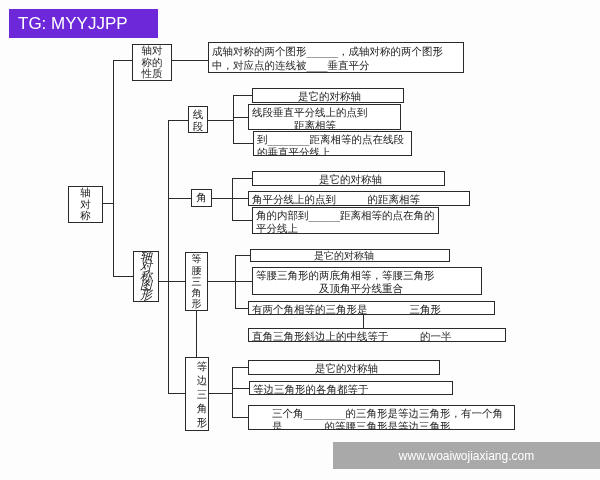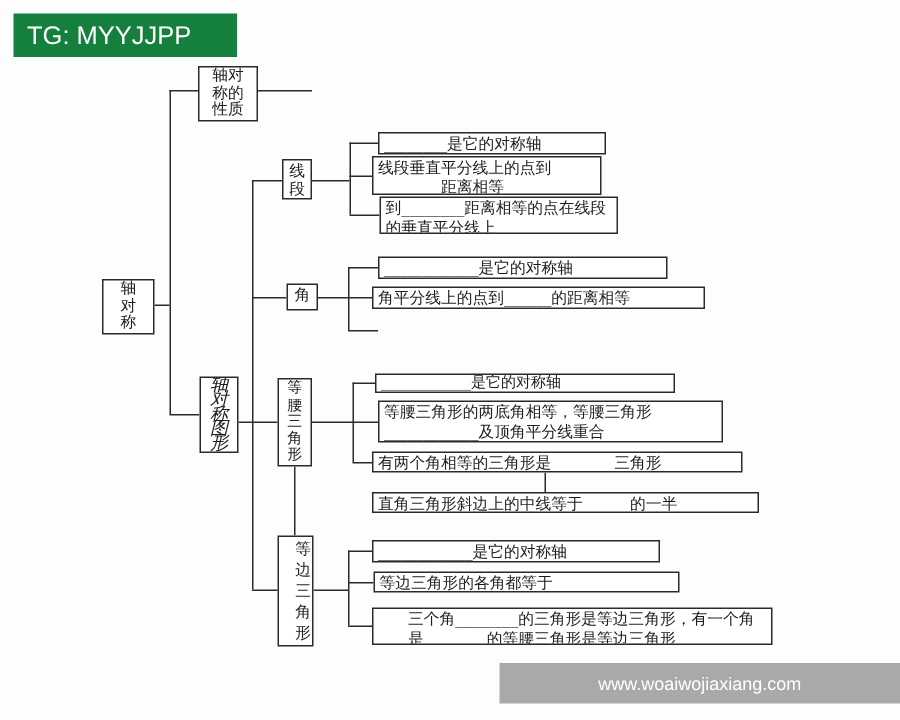--- a/index.html
+++ b/index.html
@@ -1,21 +1,21 @@
 <!DOCTYPE html>
 <html><head>
 <meta charset="utf-8">
 <style>
   html,body{margin:0;padding:0;}
   .canvas{
     position:relative;width:600px;height:480px;background:#fdfdfd;overflow:hidden;
     font-family:"DejaVu Serif","Liberation Serif",serif;color:#1c1c1c;
   }
   .banner{
-    position:absolute;background:#15803d;color:#fff;
+    position:absolute;background:#6d28d9;color:#fff;
     font-family:"Liberation Sans","DejaVu Sans",sans-serif;
     display:flex;align-items:center;
   }
   .banner.top{left:9px;top:9px;width:140px;height:29px;font-size:17px;padding-left:9px;}
   .banner.bottom{left:333px;top:442px;width:267px;height:27px;font-size:12px;justify-content:center;background:#a9a9a9;}
   .box{
     position:absolute;border:1px solid #2a2a2a;background:#fff;box-sizing:border-box;
     font-size:10.5px;line-height:12.5px;padding:1px 3px;overflow:hidden;
   }
   .node{display:flex;align-items:center;justify-content:center;text-align:center;padding:0;}
@@ -94,27 +94,29 @@
   </div>
 
   <div class="box node" style="left:185px;top:252px;width:23px;height:59px;font-size:10px;">
     <span class="vt" style="width:11px;line-height:11.2px;">等腰三角形</span>
   </div>
 
   <div class="box node" style="left:185px;top:357px;width:24px;height:74px;justify-content:flex-end;">
     <span class="vt" style="width:12px;line-height:14px;">等边三角形</span>
   </div>
 
+  <div class="box" style="left:208px;top:42px;width:256px;height:31px;line-height:14px;">成轴对称的两个图形______，成轴对称的两个图形中，对应点的连线被____垂直平分</div>
 
   <div class="box one" style="left:252px;top:88px;width:152px;height:15px;">________是它的对称轴</div>
   <div class="box" style="left:248px;top:104px;width:153px;height:26px;">线段垂直平分线上的点到________距离相等</div>
   <div class="box" style="left:253px;top:131px;width:159px;height:25px;">到________距离相等的点在线段的垂直平分线上</div>
 
   <div class="box one" style="left:252px;top:171px;width:193px;height:15px;">____________是它的对称轴</div>
   <div class="box one" style="left:248px;top:191px;width:222px;height:15px;">角平分线上的点到______的距离相等</div>
+  <div class="box" style="left:252px;top:207px;width:187px;height:27px;">角的内部到______距离相等的点在角的平分线上</div>
 
   <div class="box one" style="left:250px;top:249px;width:200px;height:13px;font-size:10px;line-height:10px;">____________是它的对称轴</div>
   <div class="box" style="left:252px;top:267px;width:230px;height:28px;">等腰三角形的两底角相等，等腰三角形____________及顶角平分线重合</div>
   <div class="box one" style="left:248px;top:301px;width:247px;height:14px;">有两个角相等的三角形是________三角形</div>
   <div class="box one" style="left:248px;top:328px;width:258px;height:14px;">直角三角形斜边上的中线等于______的一半</div>
 
   <div class="box one" style="left:248px;top:360px;width:192px;height:15px;">____________是它的对称轴</div>
   <div class="box one" style="left:249px;top:381px;width:204px;height:14px;">等边三角形的各角都等于______</div>
   <div class="box" style="left:248px;top:405px;width:267px;height:25px;padding-left:23px;">三个角________的三角形是等边三角形，有一个角是________的等腰三角形是等边三角形</div>
 

